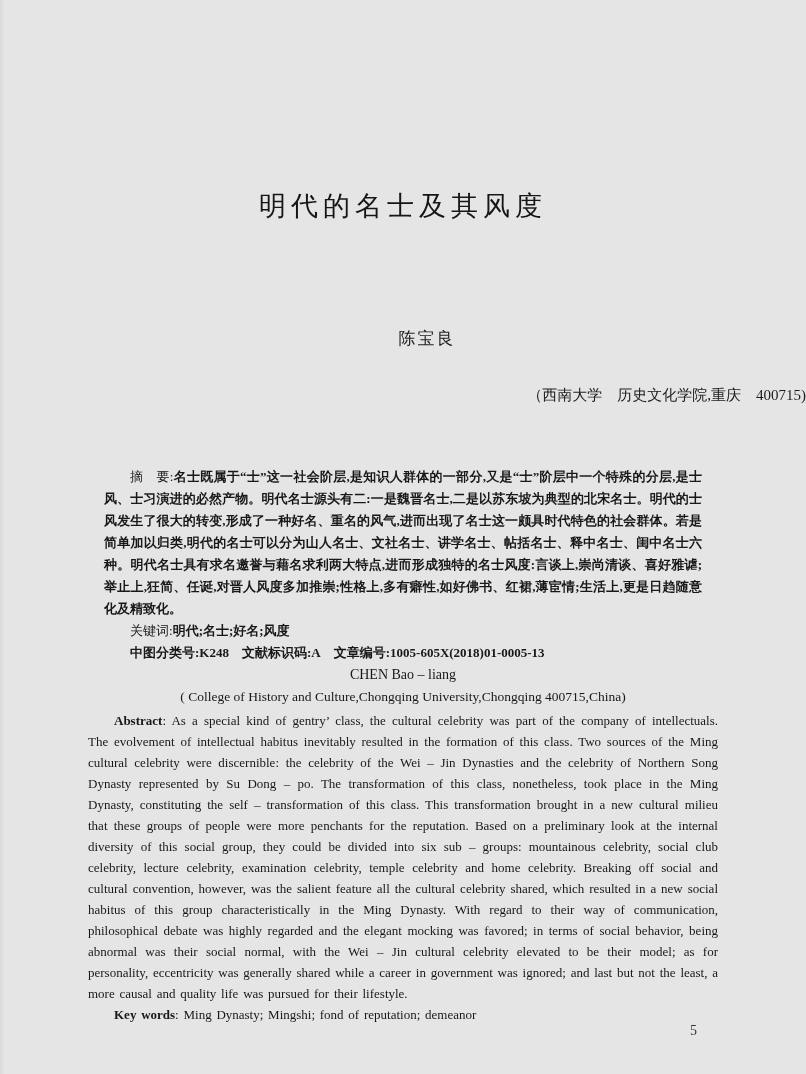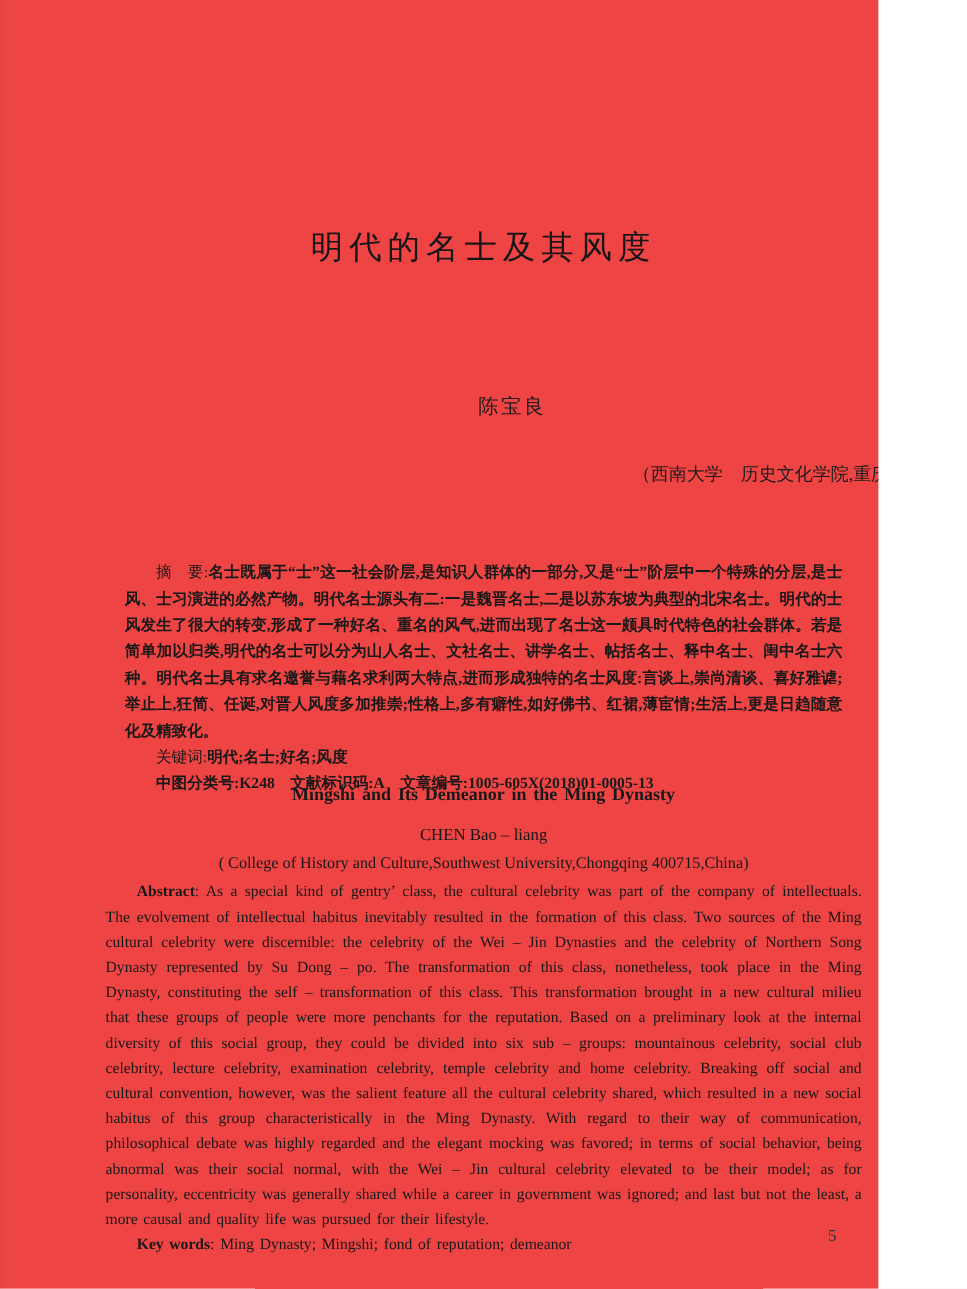--- a/index.html
+++ b/index.html
@@ -1,19 +1,19 @@
 <!DOCTYPE html>
 <html><head>
 <meta charset="utf-8">
 <style>
   html,body{margin:0;padding:0;background:#ffffff;}
   .page{
     position:relative;
-    width:732px;height:1074px;
-    background:#ef4444;
+    width:806px;height:1074px;
+    background:#e5e5e5;
     font-family:"Liberation Serif","DejaVu Serif",serif;
     color:#1f1f1f;
     overflow:hidden;
   }
   
   .page::before{
     content:"";position:absolute;left:0;top:0;width:5px;height:100%;
     background:linear-gradient(to right, rgba(0,0,0,0.05), rgba(0,0,0,0));
     pointer-events:none;
   }
@@ -76,22 +76,21 @@
 
   <div class="affiliation-cn">（西南大学　历史文化学院,重庆　400715)</div>
 
   <div class="cn-block">
     <p><span class="label">摘　要:</span><span>名士既属于“士”这一社会阶层,是知识人群体的一部分,又是“士”阶层中一个特殊的分层,是士风、士习演进的必然产物。明代名士源头有二:一是魏晋名士,二是以苏东坡为典型的北宋名士。明代的士风发生了很大的转变,形成了一种好名、重名的风气,进而出现了名士这一颇具时代特色的社会群体。若是简单加以归类,明代的名士可以分为山人名士、文社名士、讲学名士、帖括名士、释中名士、闺中名士六种。明代名士具有求名邀誉与藉名求利两大特点,进而形成独特的名士风度:言谈上,崇尚清谈、喜好雅谑;举止上,狂简、任诞,对晋人风度多加推崇;性格上,多有癖性,如好佛书、红裙,薄宦情;生活上,更是日趋随意化及精致化。</span></p>
     <p><span class="label">关键词:</span><span>明代;名士;好名;风度</span></p>
     <p><span>中图分类号:</span><span class="bold-val">K248</span><span>　文献标识码:</span><span class="bold-val">A</span><span>　文章编号:</span><span class="bold-val">1005-605X(2018)01-0005-13</span></p>
   </div>
 
   <div class="en-block">
-    <p class="en-title">Mingshi and Its Demeanor in the Ming Dynasty</p>
     <p class="en-author">CHEN Bao – liang</p>
-    <p class="en-affil">( College of History and Culture,Southwest University,Chongqing 400715,China)</p>
+    <p class="en-affil">( College of History and Culture,Chongqing University,Chongqing 400715,China)</p>
     <p class="en-abstract"><span class="bold">Abstract</span><span>: As a special kind of gentry’ class, the cultural celebrity was part of the company of intellectuals. The evolvement of intellectual habitus inevitably resulted in the formation of this class. Two sources of the Ming cultural celebrity were discernible: the celebrity of the Wei – Jin Dynasties and the celebrity of Northern Song Dynasty represented by Su Dong – po. The transformation of this class, nonetheless, took place in the Ming Dynasty, constituting the self – transformation of this class. This transformation brought in a new cultural milieu that these groups of people were more penchants for the reputation. Based on a preliminary look at the internal diversity of this social group, they could be divided into six sub – groups: mountainous celebrity, social club celebrity, lecture celebrity, examination celebrity, temple celebrity and home celebrity. Breaking off social and cultural convention, however, was the salient feature all the cultural celebrity shared, which resulted in a new social habitus of this group characteristically in the Ming Dynasty. With regard to their way of communication, philosophical debate was highly regarded and the elegant mocking was favored; in terms of social behavior, being abnormal was their social normal, with the Wei – Jin cultural celebrity elevated to be their model; as for personality, eccentricity was generally shared while a career in government was ignored; and last but not the least, a more causal and quality life was pursued for their lifestyle.</span></p>
     <p class="en-keywords"><span class="bold">Key words</span><span>: Ming Dynasty; Mingshi; fond of reputation; demeanor</span></p>
   </div>
 
   <div class="page-number">5</div>
 
 </div>
 
 </body></html>

